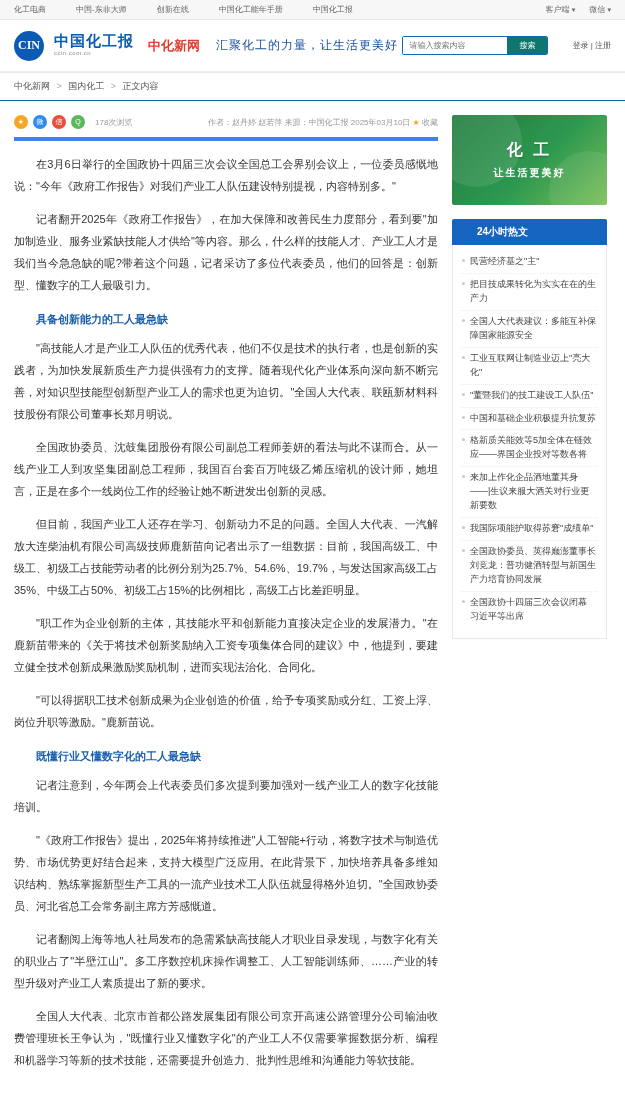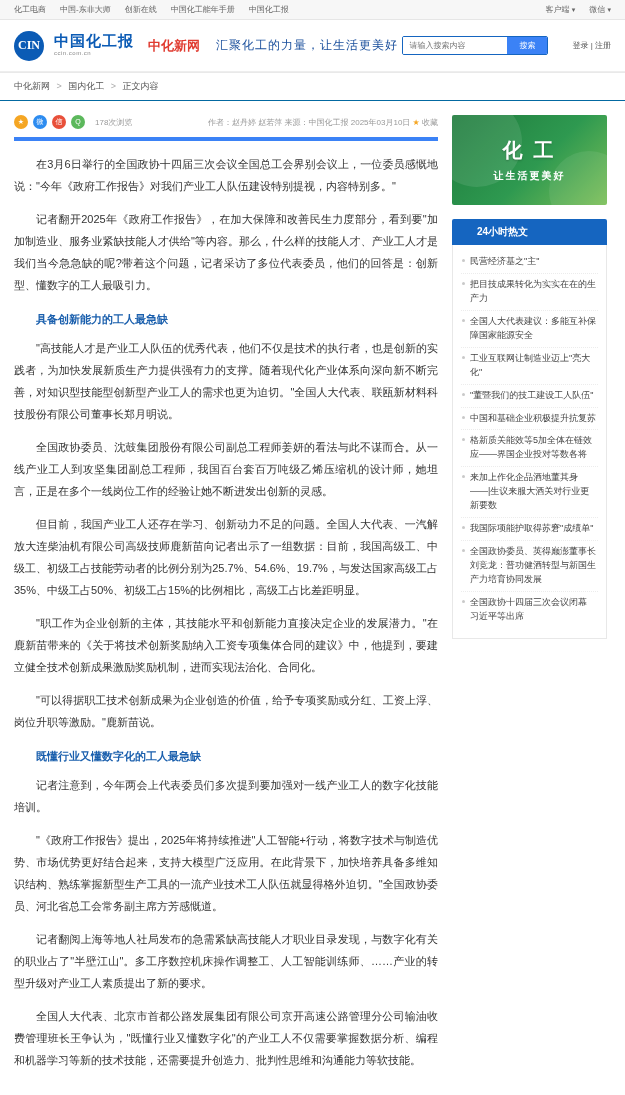--- a/index.html
+++ b/index.html
@@ -15,21 +15,21 @@
   .topbar {
     height: 20px;
     background: #f7f7f7;
     border-bottom: 1px solid #e6e6e6;
     display: flex;
     align-items: center;
     padding: 0 14px;
     font-size: 8px;
     color: #666;
   }
-  .topbar .links { display:flex; gap:14px; }
+  .topbar .links { display:flex; gap:30px; }
   .topbar .links span { white-space: nowrap; }
   .topbar .spacer { flex:1; }
   .topbar .right { display:flex; gap:14px; }
   .caret { font-size:7px; }
 
   
   .header {
     height: 52px;
     display: flex;
     align-items: center;
@@ -69,21 +69,21 @@
     height: 19px;
     overflow:hidden;
   }
   .search-box input {
     border:none; outline:none;
     width: 104px; height: 100%;
     font-size: 8px; padding: 0 6px; color:#333;
     font-family:"Liberation Sans", sans-serif;
   }
   .search-btn {
-    background:#3b82f6; color:#fff;
+    background:#0f766e; color:#fff;
     font-size: 8px; padding: 0 12px;
     height:100%; display:flex; align-items:center;
     border:none; cursor:pointer;
     font-family:"Liberation Sans", sans-serif;
   }
   .login-links { margin-left: 24px; font-size: 8px; color:#555; }
 
   
   .breadcrumb {
     border-top: 1px solid #e9e9e9;
@@ -163,22 +163,22 @@
     content:""; position:absolute; left:-20px; top:-18px;
     width:90px; height:90px; border-radius:50%;
     background:rgba(255,255,255,.10);
   }
   .banner:after{
     content:""; position:absolute; right:-22px; bottom:-26px;
     width:80px; height:80px; border-radius:50%;
     background:rgba(255,255,255,.08);
   }
   .banner-title{
-    font-size: 20px; font-weight:bold; letter-spacing:3px;
-    font-family:Liberation Serif, serif;
+    font-size: 16px; font-weight:bold; letter-spacing:3px;
+    font-family:Liberation Sans, sans-serif;
     text-shadow: 0 1px 2px rgba(0,0,0,.25);
     position:relative; z-index:2;
   }
   .banner-sub{
     margin-top:5px; font-size:10px; letter-spacing:2px;
     font-family:"Liberation Serif", serif;
     position:relative; z-index:2;font-weight:bold;
   }
   .hot-head {
     margin-top: 14px;

